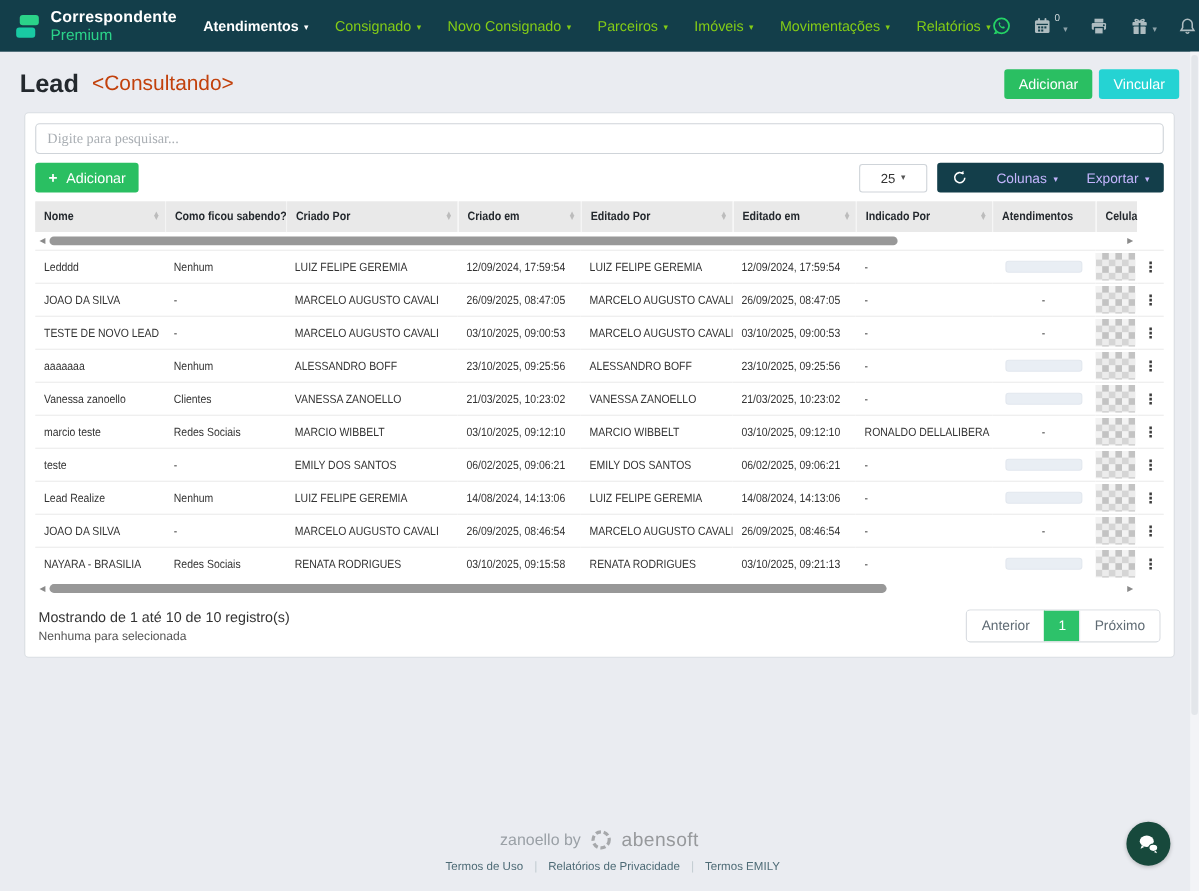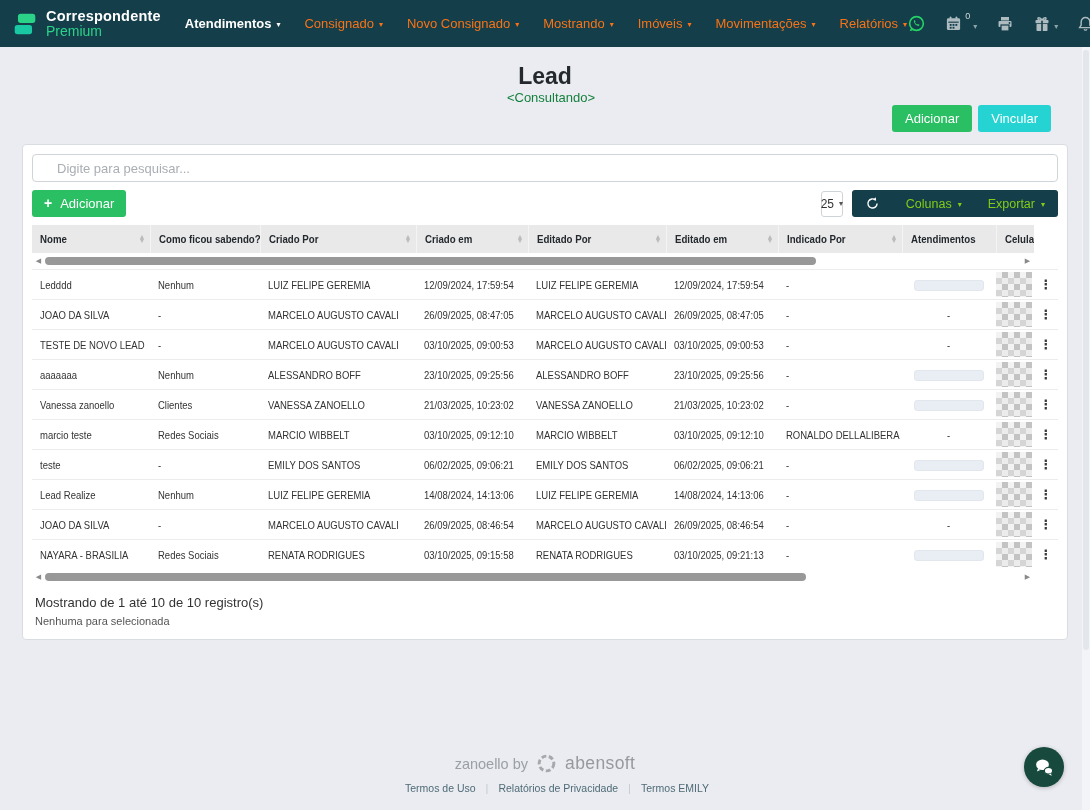--- a/index.html
+++ b/index.html
@@ -8,46 +8,46 @@
     width:1090px; height:810px; overflow:hidden; position:relative;
     background:#eaecf1; font-family:"Liberation Sans","DejaVu Sans",sans-serif;
   }
   
   nav { height:47px; background:var(--navbar,#133e4a); display:flex; align-items:center; padding:0 18px 0 12px; }
   .brand { display:flex; align-items:center; gap:8px; cursor:pointer; }
   .brand-text { line-height:1.05; }
   .brand-title { color:#fff; font-weight:bold; font-size:14.5px; letter-spacing:.2px; }
   .brand-sub { color:#2bd389; font-size:14px; }
   .menus { display:flex; gap:24px; margin-left:24px; }
-  .menu-item { color:#f97316; font-size:13px; display:flex; gap:5px; align-items:center; cursor:pointer; white-space:nowrap; }
+  .menu-item { color:#84cc16; font-size:13px; display:flex; gap:5px; align-items:center; cursor:pointer; white-space:nowrap; }
   .menu-item.active { color:#fff; font-weight:bold; }
   .caret { font-size:8px; margin-top:2px; }
   .nav-icons { margin-left:auto; display:flex; align-items:center; gap:19px; }
   .icon-btn { display:flex; align-items:flex-start; gap:3px; cursor:pointer; }
   .badge-sup { color:#d2dadc; font-size:9px; margin-top:-4px; }
   .nav-caret { color:#8da2a9; font-size:8px; margin-top:7px; }
   
-  .page-head { display:flex; align-items:center; padding:16px 39px 12px;flex-direction:column; }
+  .page-head { display:flex; align-items:center; padding:16px 18px 12px; }
   h1 { font-size:23px; margin:0; color:#24292e; font-weight:bold; }
-  .page-sub { font-size:13px; color:#15803d; margin-left:12px; }
+  .page-sub { font-size:19px; color:#c2410c; margin-left:12px; }
   .head-actions { margin-left:auto; display:flex; gap:6px; }
   .btn { border:none; border-radius:3px; color:#fff; font-size:13px; padding:6px 13px; cursor:pointer; font-family:Liberation Sans, sans-serif; }
   .btn.green { background:var(--green,#2abf62); }
   .btn.cyan  { background:var(--cyan,#25d3d3);text-align:right; }
   
   .panel { margin:0 22px; background:#fff; border:1px solid #d9dde2; border-radius:4px; padding:9px 9px 12px; }
-  .search { width:100%; height:28px; border:1px solid #cfd4d9; border-radius:4px; padding:0 24px; font-size:13px; font-family:Liberation Sans, sans-serif; color:#4c1d95; margin-bottom:8px; outline:none; }
+  .search { width:100%; height:28px; border:1px solid #cfd4d9; border-radius:4px; padding:0 10px; font-size:13px; font-family:Liberation Serif, serif; color:#4c1d95; margin-bottom:8px; outline:none; }
   .search::placeholder { color:#a9aeb3; }
   .toolbar { display:flex; align-items:center; margin-bottom:8px; }
   .add-btn { display:flex; gap:8px; align-items:center; padding:6px 12px; }
   .plus { font-size:14px; font-weight:bold; margin-top:-1px; }
   .sp { flex:1; }
-  .select { width:22px; height:26px; border:1px solid #cfd4d9; border-radius:3px; display:flex; align-items:center; justify-content:center; gap:5px; font-size:12px; color:#333; margin-right:9px; cursor:pointer; background:#fff; }
+  .select { width:62px; height:26px; border:1px solid #cfd4d9; border-radius:3px; display:flex; align-items:center; justify-content:center; gap:5px; font-size:12px; color:#333; margin-right:9px; cursor:pointer; background:#fff; }
   .sel-caret { font-size:8px; color:#555; }
-  .dark-group { display:flex; background:var(--navbar,#133e4a); border-radius:3px; color:#84cc16; }
+  .dark-group { display:flex; background:var(--navbar,#133e4a); border-radius:3px; color:#c4b5fd; }
   .dg-item { padding:6px 13px; font-size:12.5px; display:flex; align-items:center; gap:6px; cursor:pointer; }
   
   table { width:100%; border-collapse:collapse; table-layout:fixed; }
   thead th { background:#e9e9e9; font-weight:bold; color:#24292e; text-align:left; padding:8px 4px 8px 8px; font-size:11px; border-left:1px solid #f4f4f4; overflow:hidden; }
   thead th:first-child { border-left:none; }
   thead th.kebab-col { background:#fff; border-left:none; }
   .th-inner { display:flex; align-items:center; }
   .sort { margin-left:auto; color:#bcbcbc; font-size:7px; line-height:4px; display:flex; flex-direction:column; padding-left:3px; }
   .cnd { display:inline-block; transform:scaleX(.88); transform-origin:0 50%; white-space:nowrap; }
   tbody td { border-top:1px solid #ececec; padding:8px 4px 8px 8px; color:#333; font-size:10.8px; white-space:nowrap; overflow:hidden; }
@@ -110,21 +110,21 @@
     <span class="menu-label">Consignado</span>
     <span class="caret">▾</span>
   </div>
 
   <div class="menu-item">
     <span class="menu-label">Novo Consignado</span>
     <span class="caret">▾</span>
   </div>
 
   <div class="menu-item">
-    <span class="menu-label">Mostrando</span>
+    <span class="menu-label">Parceiros</span>
     <span class="caret">▾</span>
   </div>
 
   <div class="menu-item">
     <span class="menu-label">Imóveis</span>
     <span class="caret">▾</span>
   </div>
 
   <div class="menu-item">
     <span class="menu-label">Movimentações</span>
@@ -551,20 +551,25 @@
         <td></td>
       </tr>
     </tbody>
   </table>
 
   <div class="panel-footer">
     <div class="pf-left">
       <div class="pf-line1">Mostrando de 1 até 10 de 10 registro(s)</div>
       <div class="pf-sub">Nenhuma para selecionada</div>
     </div>
+    <div class="pagination">
+      <button>Anterior</button>
+      <button class="active">1</button>
+      <button>Próximo</button>
+    </div>
   </div>
 </div>
 
 <div class="site-footer">
   <div class="powered">
     <span>zanoello by</span>
     <svg width="21" height="21" viewBox="0 0 20 20">
       <circle cx="10" cy="10" r="7" fill="none" stroke="#a6a8ab" stroke-width="2.8" stroke-dasharray="4.6 2.4"></circle>
     </svg>
     <span class="ab-brand">abensoft</span>

